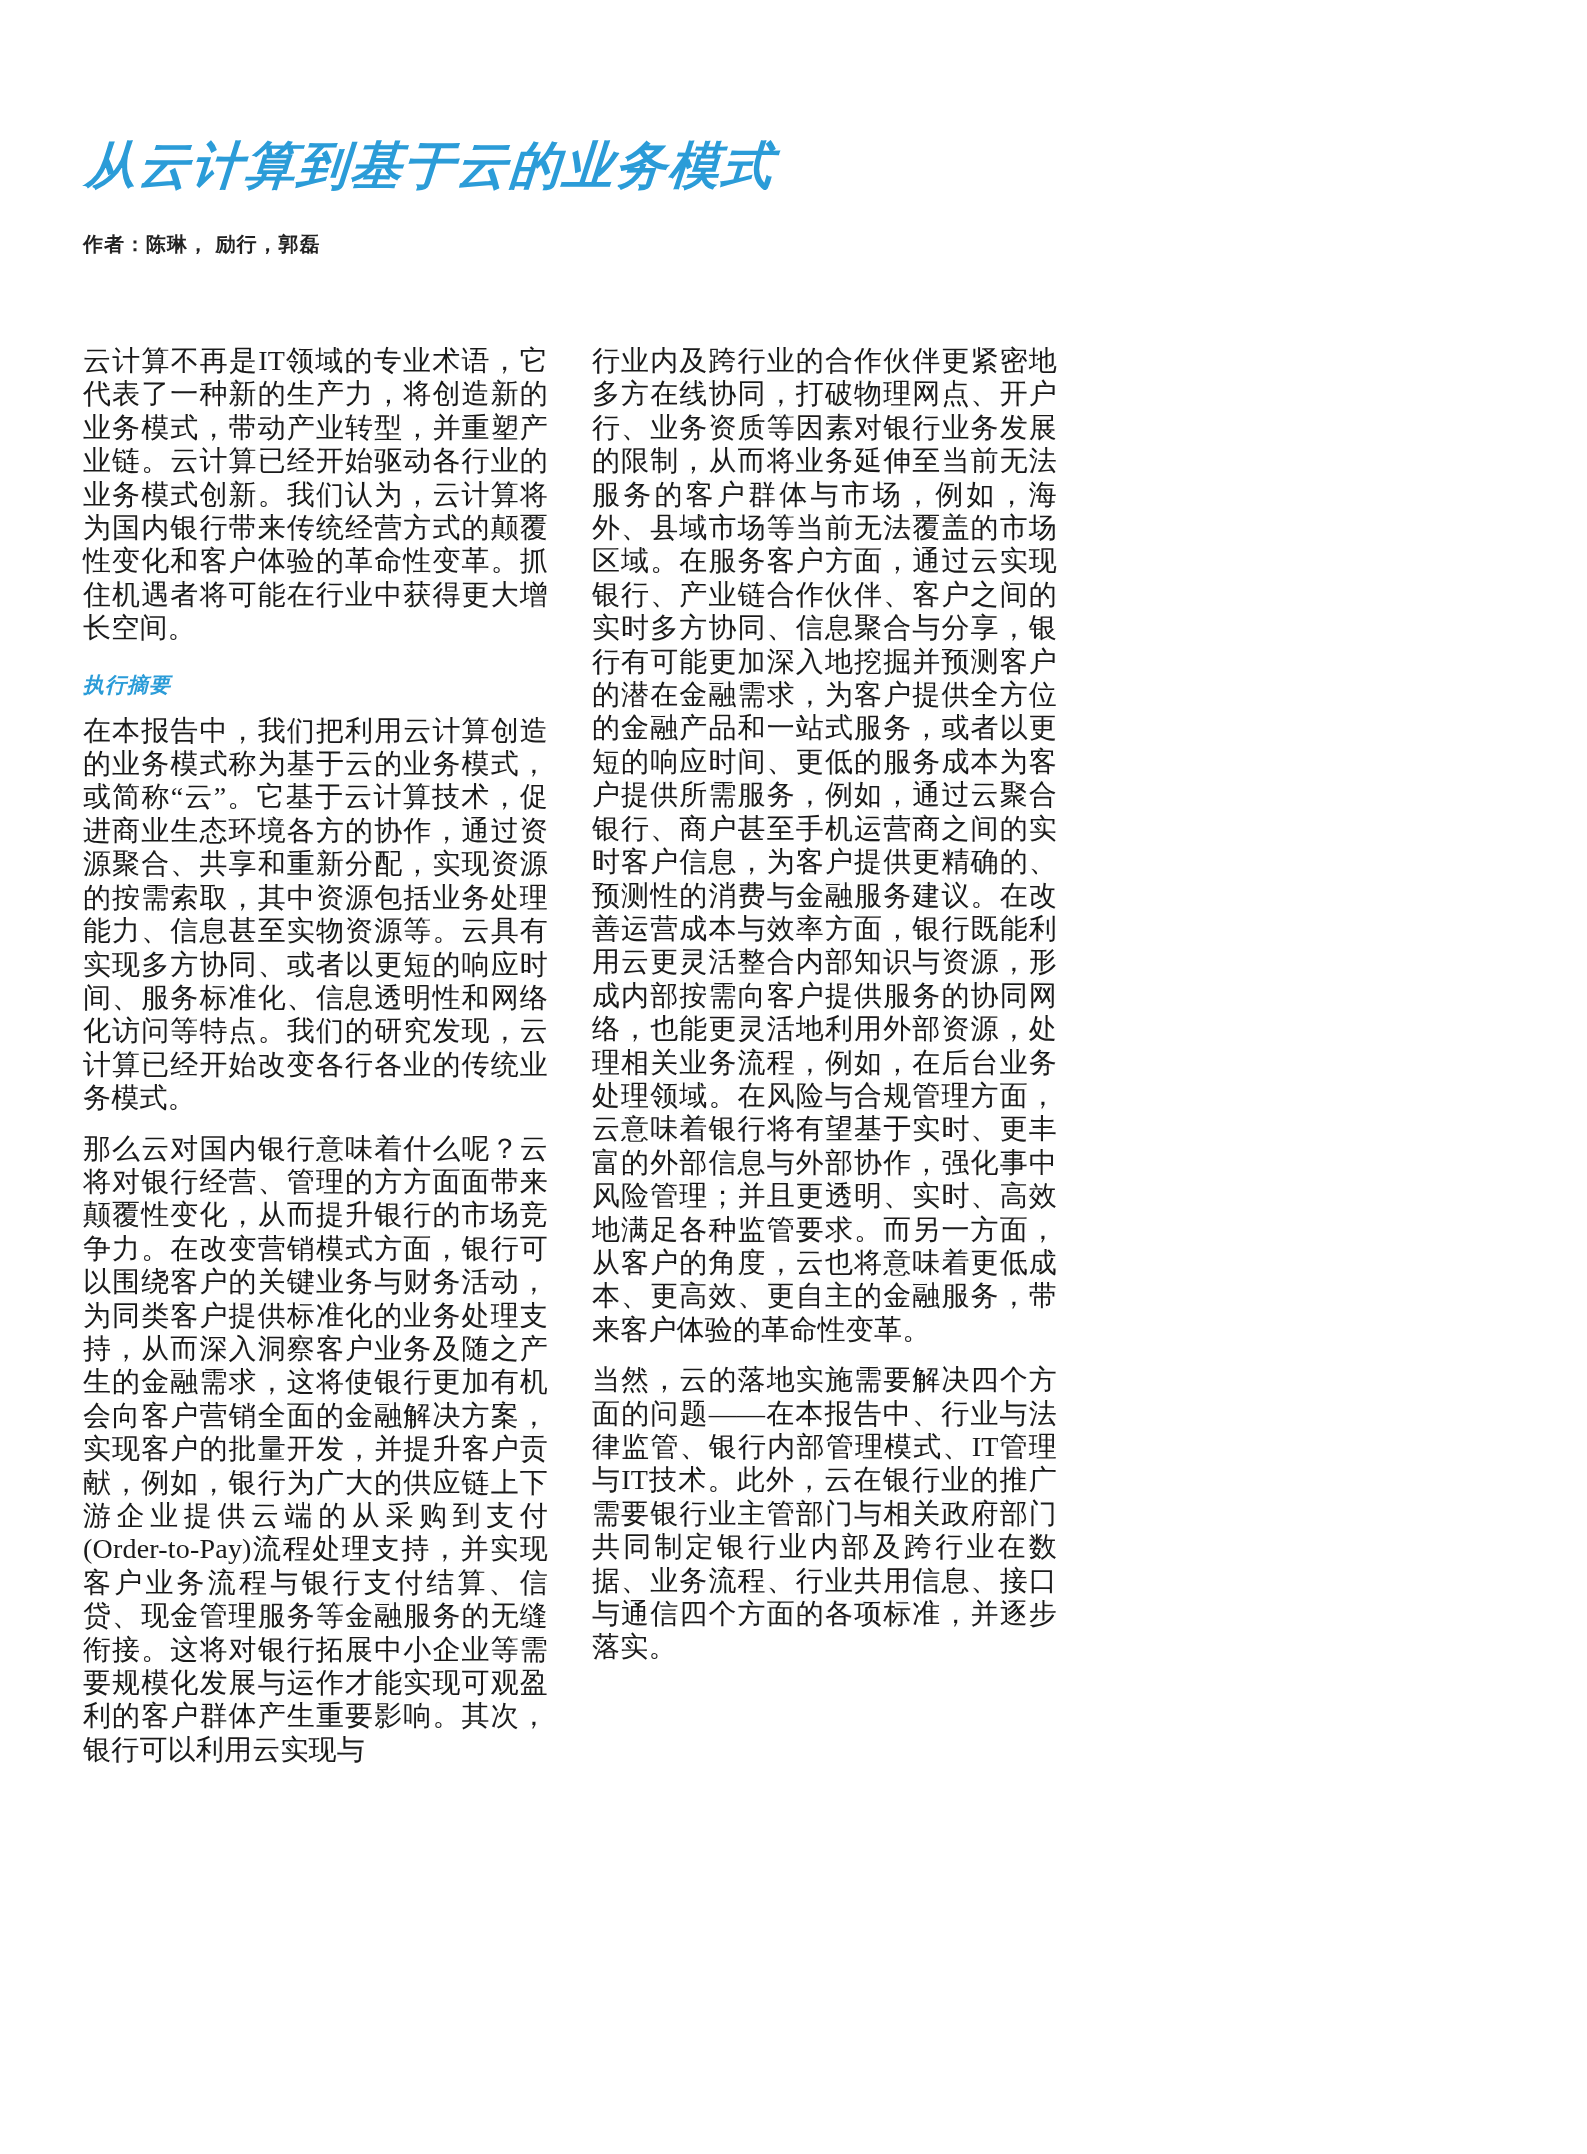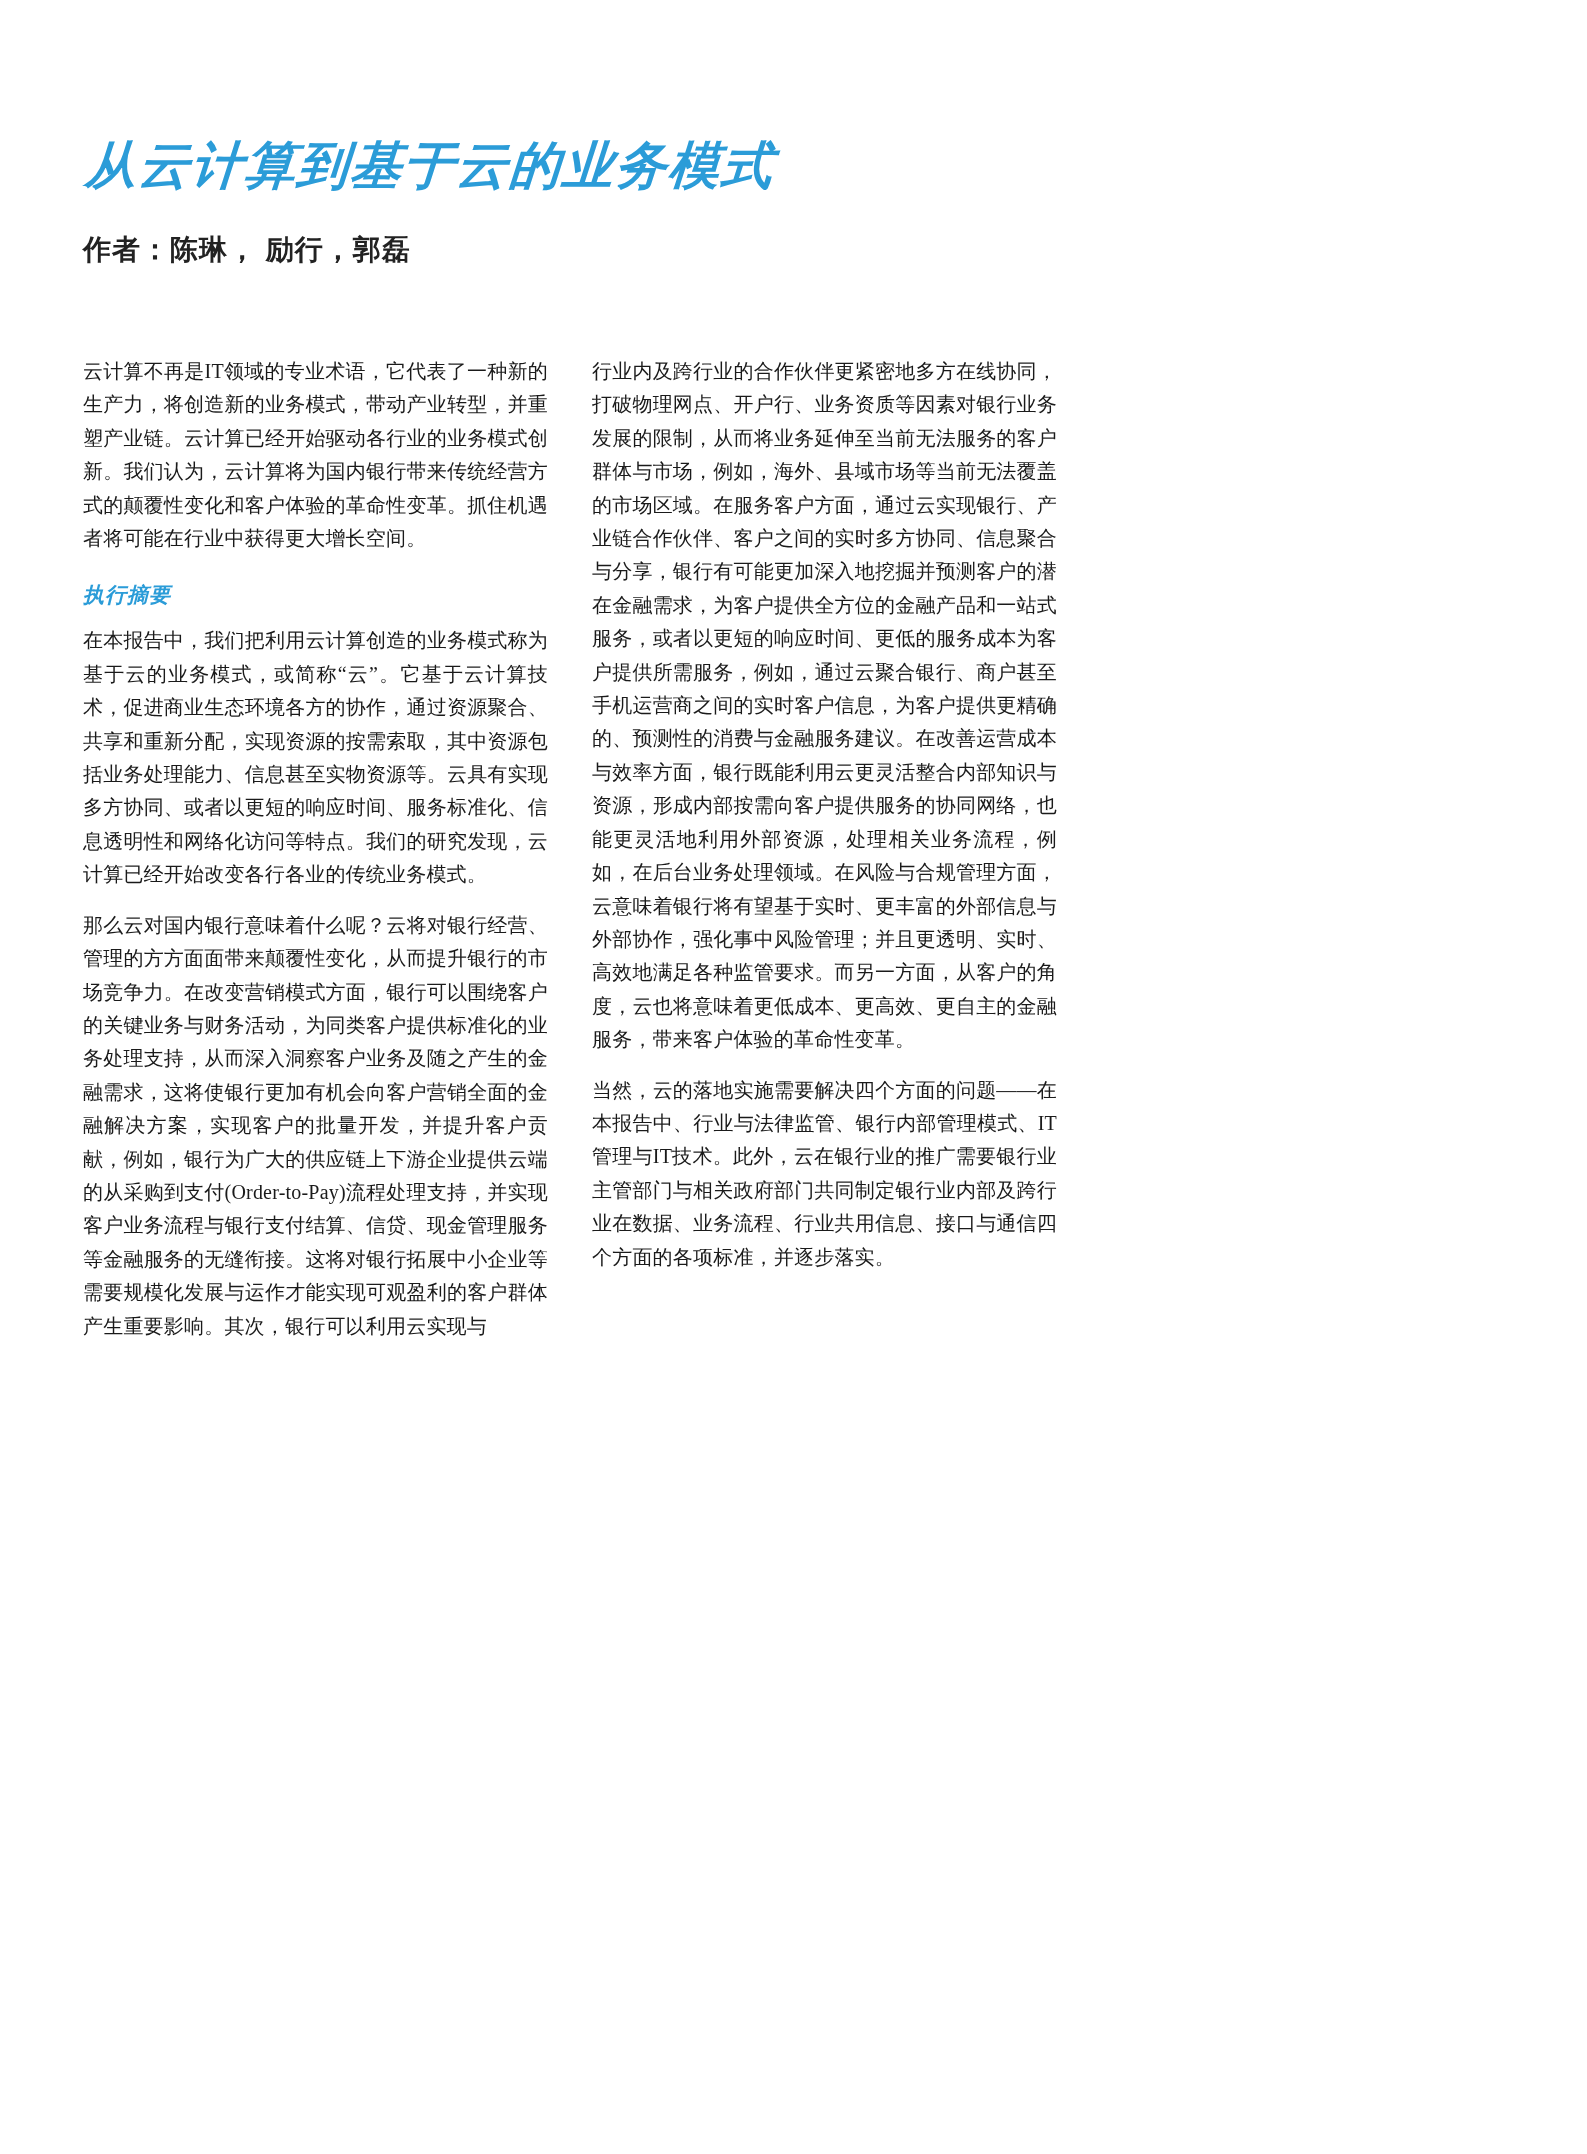--- a/index.html
+++ b/index.html
@@ -27,37 +27,37 @@
     font-size: 51px;
     letter-spacing: 2px;
     color: var(--accent, #2b9cd8);
     transform: skewX(-4deg);
     transform-origin: left bottom;
     white-space: nowrap;
   }
   .author {
     font-family: "Liberation Sans", sans-serif;
     font-weight: 700;
-    font-size: 28px;
+    font-size: 20px;
     color: #222222;
     margin-top: 30px;
     letter-spacing: 1px;
   }
   .columns {
     display: flex;
     gap: 44px;
     margin-top: 86px;
     width: 974px;
   }
   .col {
     width: 465px;
     flex: 0 0 465px;
   }
   .col p {
-    font-size: 20px;
+    font-size: 28px;
     line-height: 33.4px;
     text-align: justify;
     margin: 0 0 17px 0;
     color: #1a1a1a;
     letter-spacing: 0.2px;
   }
   .section-heading {
     font-family: "Liberation Sans", sans-serif;
     font-weight: 700;
     font-size: 21px;

